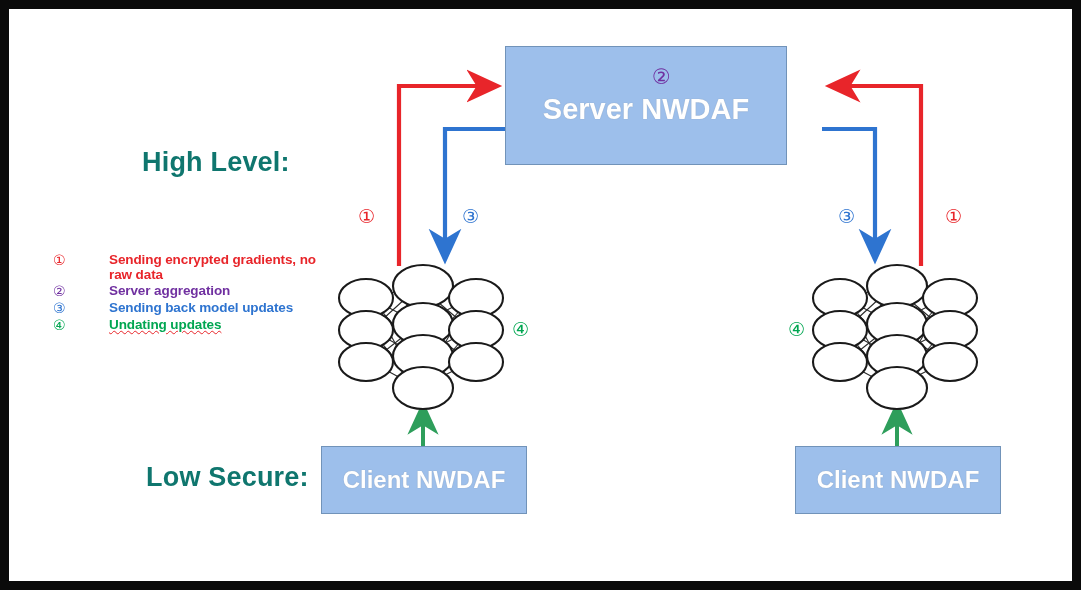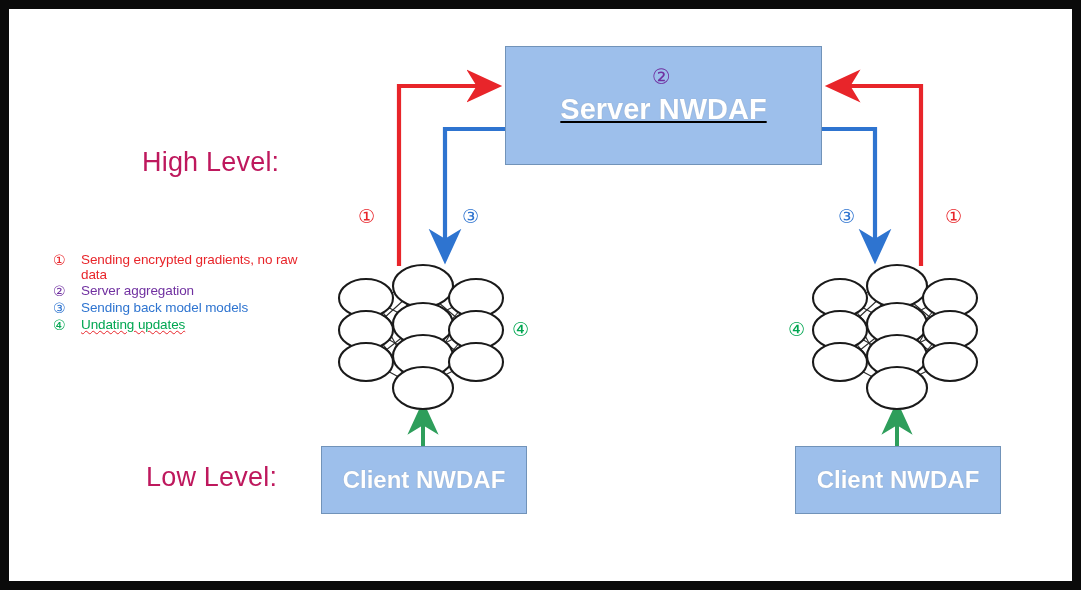--- a/index.html
+++ b/index.html
@@ -20,23 +20,23 @@
   #svg-layer {
     position: absolute;
     left: 0;
     top: 0;
     width: 1081px;
     height: 590px;
     pointer-events: none;
   }
   .level-label {
     position: absolute;
-    font-weight: normal;
+    font-weight: bold;
     font-size: 27px;
-    color: #be185d;
+    color: #0f766e;
     letter-spacing: 0.2px;
     white-space: nowrap;
   }
   #label-high { left: 133px; top: 138px; }
   #label-low  { left: 137px; top: 453px; }
 
   .node-box {
     position: absolute;
     background: #9DBFEB;
     border: 1.5px solid #7193b9;
@@ -45,21 +45,21 @@
     align-items: center;
     justify-content: center;
   }
   .node-box .box-text {
     color: #ffffff;
     font-weight: bold;
     text-shadow: 0 0 1px rgba(120,120,120,0.5);
     white-space: nowrap;
   }
   #server-box {
-    left: 496px; top: 37px; width: 317px; height: 119px; text-decoration: underline;
+    left: 496px; top: 37px; width: 282px; height: 119px;
   }
   #server-box .box-text { font-size: 29px; margin-top: 8px; }
   #client-box-left {
     left: 312px; top: 437px; width: 206px; height: 68px;
   }
   #client-box-right {
     left: 786px; top: 437px; width: 206px; height: 68px;
   }
   .client-text { font-size: 24px; }
 
@@ -97,22 +97,23 @@
   .legend-num {
     width: 28px;
     flex: 0 0 28px;
     font-size: 14px;
     line-height: 16px;
     font-family: "DejaVu Sans", sans-serif;
   }
   .legend-text {
     font-size: 13.5px;
     line-height: 15px;
-    font-weight: normal;
+    font-weight: bold;
     letter-spacing: -0.1px;
+    margin-left: 28px;
   }
   .legend-text.underlined {
     text-decoration: underline;
     text-decoration-style: wavy;
     text-decoration-color: #e8252a;
     text-decoration-thickness: 1px;
   }
 </style>
 </head>
 <body>
@@ -201,21 +202,21 @@
         <ellipse cx="888" cy="347" rx="30" ry="21"></ellipse>
         <ellipse cx="888" cy="379" rx="30" ry="21"></ellipse>
         <ellipse cx="941" cy="289" rx="27" ry="19"></ellipse>
         <ellipse cx="941" cy="321" rx="27" ry="19"></ellipse>
         <ellipse cx="941" cy="353" rx="27" ry="19"></ellipse>
       </g>
     </g>
   </svg>
 
   <div class="level-label" id="label-high">High Level:</div>
-  <div class="level-label" id="label-low">Low Level:</div>
+  <div class="level-label" id="label-low">Low Secure:</div>
 
   <div class="node-box" id="server-box">
     <span class="box-text">Server NWDAF</span>
   </div>
   <div class="circ-marker c-purple" id="m-server">②</div>
 
   <div class="node-box" id="client-box-left">
     <span class="box-text client-text">Client NWDAF</span>
   </div>
   <div class="node-box" id="client-box-right">
@@ -233,21 +234,21 @@
     <div class="legend-row">
       <span class="legend-num c-red">①</span>
       <span class="legend-text c-red">Sending encrypted gradients, no raw data</span>
     </div>
     <div class="legend-row">
       <span class="legend-num c-purple">②</span>
       <span class="legend-text c-purple">Server aggregation</span>
     </div>
     <div class="legend-row">
       <span class="legend-num c-blue">③</span>
-      <span class="legend-text c-blue">Sending back model models</span>
+      <span class="legend-text c-blue">Sending back model updates</span>
     </div>
     <div class="legend-row">
       <span class="legend-num c-green">④</span>
       <span class="legend-text c-green underlined">Undating updates</span>
     </div>
   </div>
 
 </div>
 
 </body></html>

